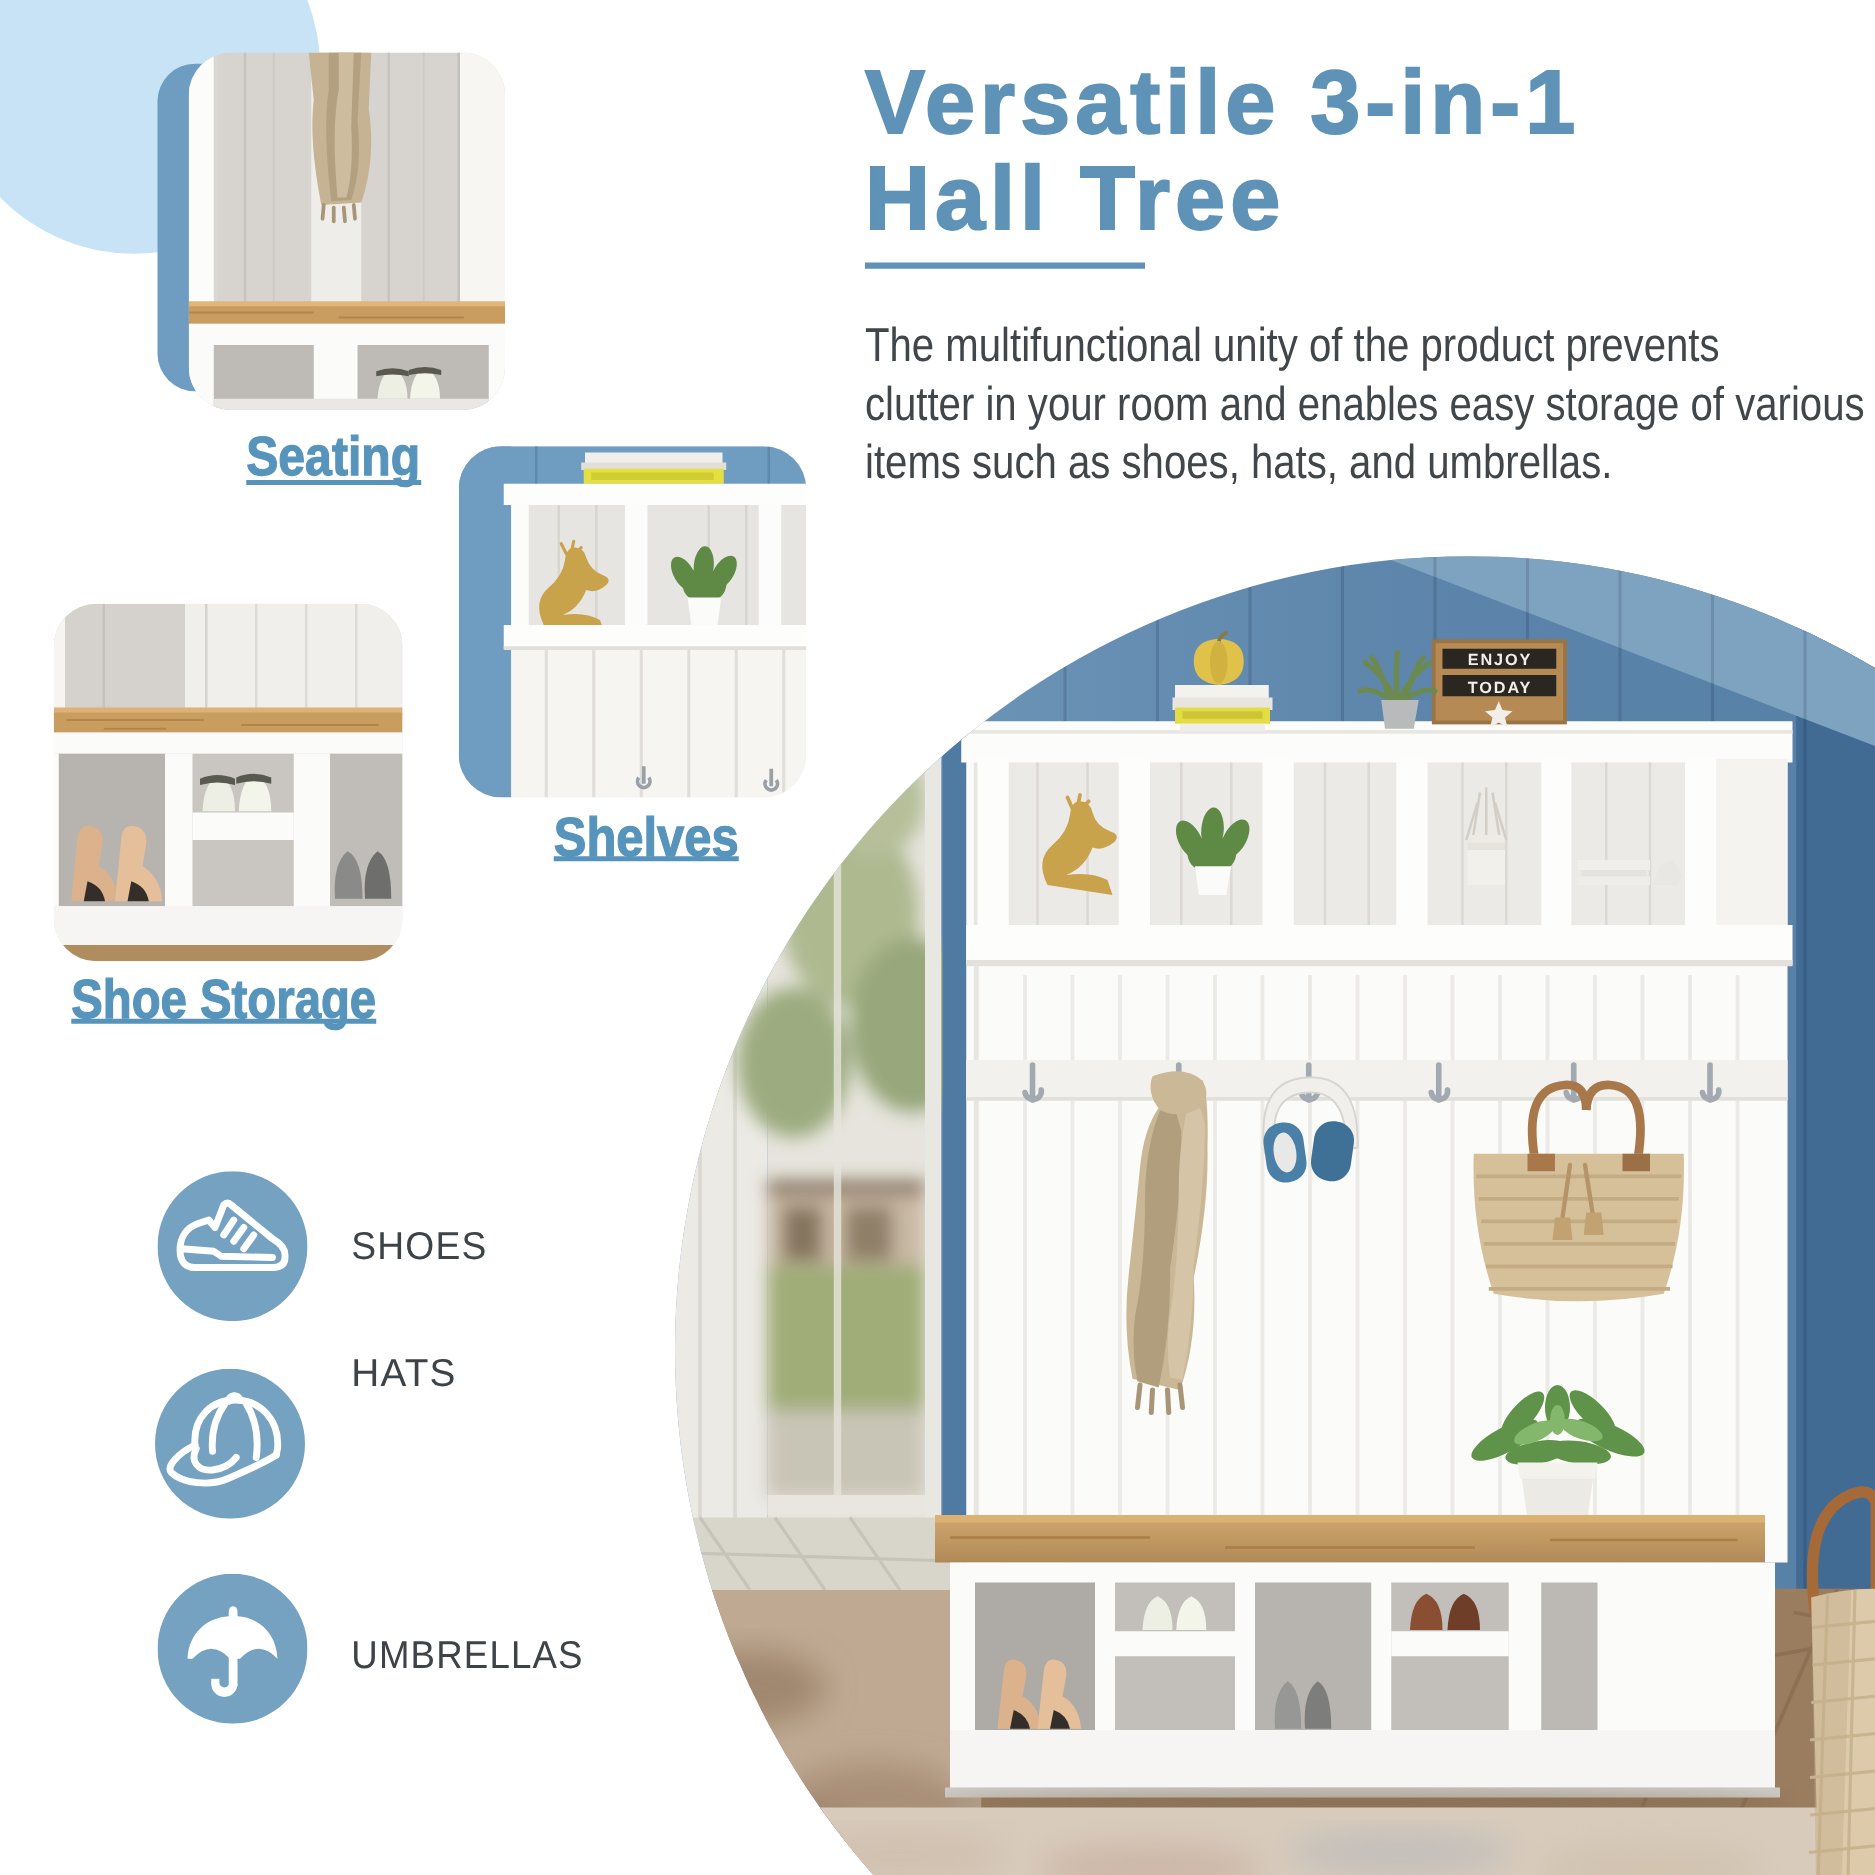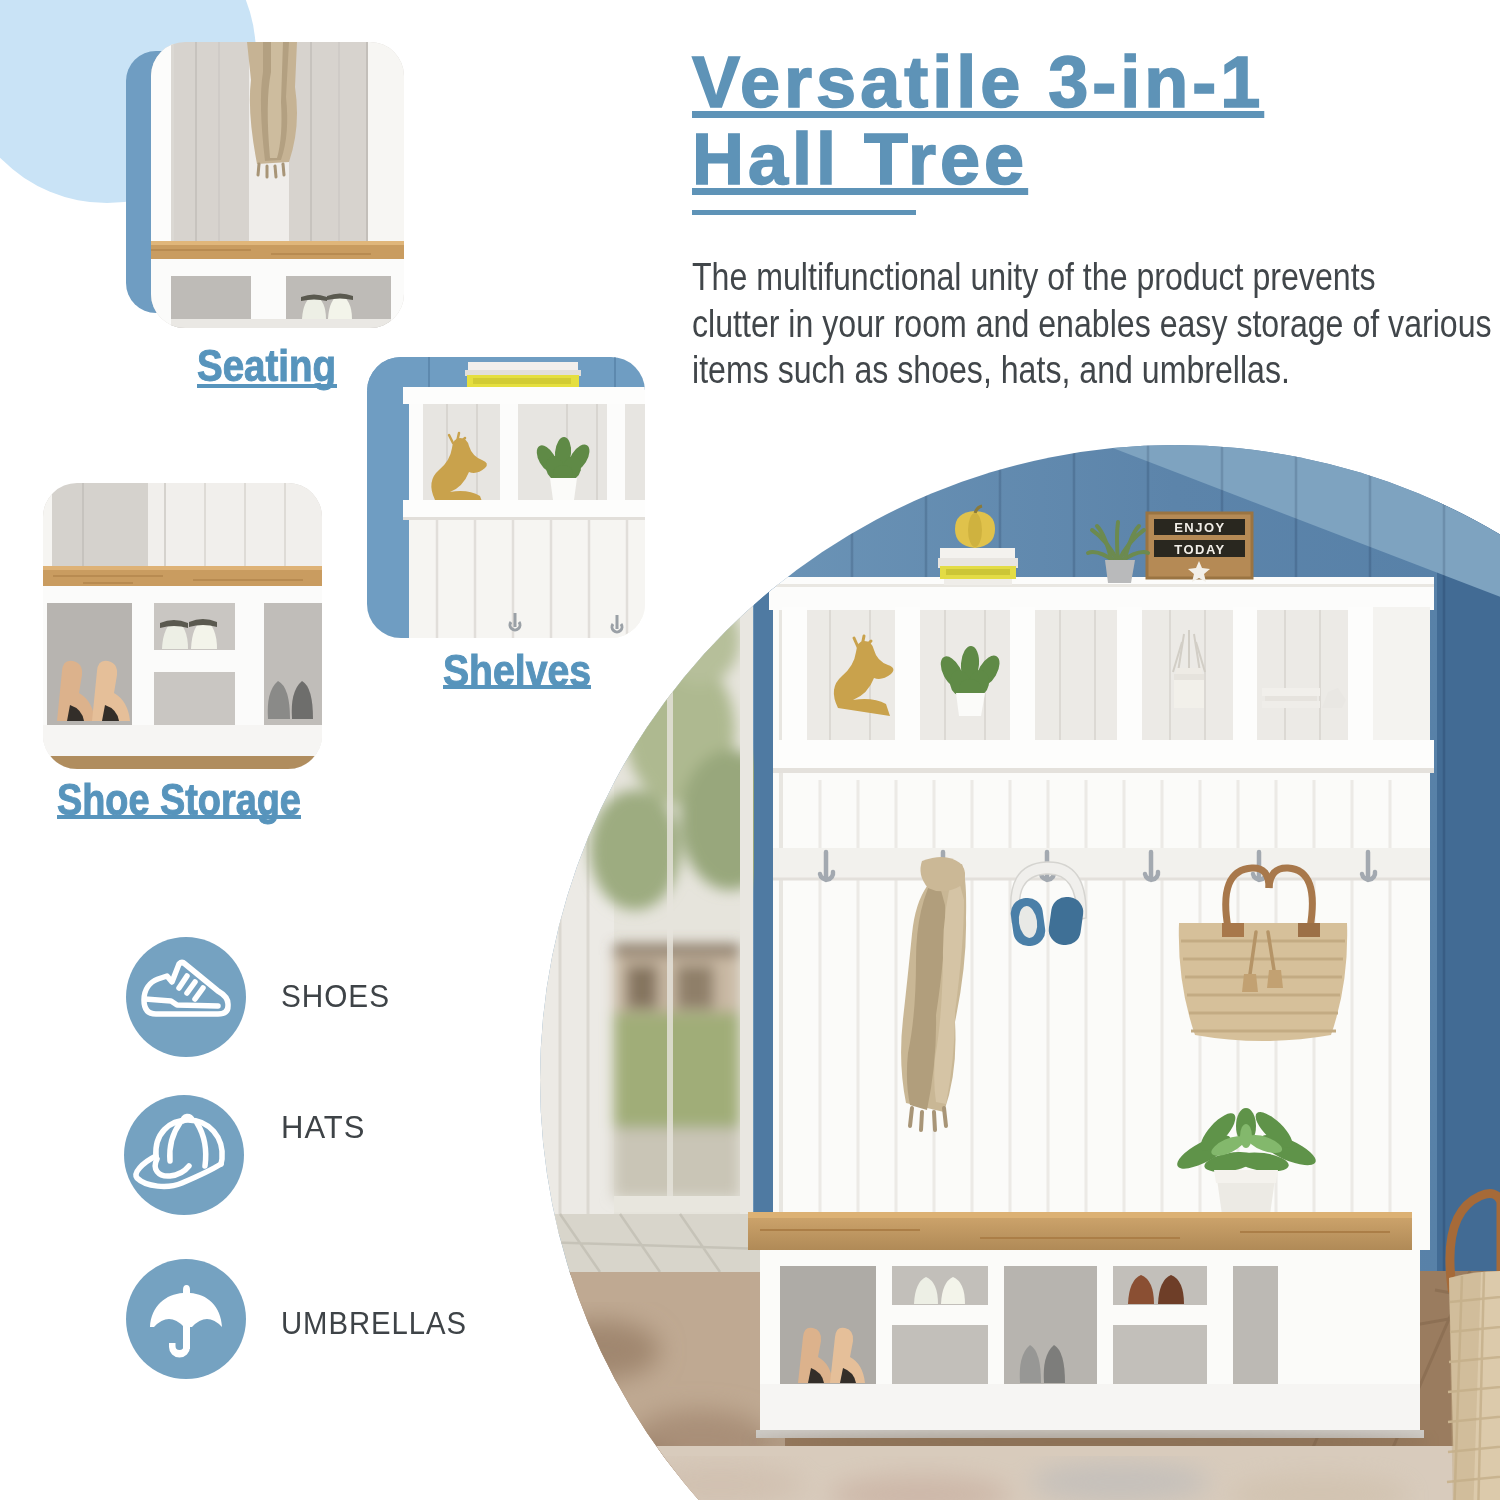--- a/index.html
+++ b/index.html
@@ -156,21 +156,21 @@
     <path d="M49 238 l5 -50 q1 -12 11 -10 q10 2 9 14 l-3 18 q14 8 16 28 Z" fill="#e5bf99"></path>
     <path d="M59 238 l3 -16 q12 4 14 16 Z" fill="#332e29"></path>
 
     <path d="M225 236 q-2 -28 10 -38 q12 6 12 38 Z" fill="#8a8a88"></path>
     <path d="M249 236 q-2 -28 10 -38 q11 6 11 38 Z" fill="#6e6e6c"></path>
     <rect x="0" y="242" width="279" height="31" fill="#f6f5f3"></rect>
     <rect x="0" y="273" width="279" height="13" fill="#b08d5e"></rect>
   </g>
 </svg>
 
-<div class="abs" style="left:692px;top:44px;font-weight:bold;color:#5e93b7;font-size:72px;line-height:77px;letter-spacing:4px;text-decoration:underline;-webkit-text-stroke:1.6px #5e93b7;">Versatile 3-in-1<br>Hall Tree</div>
+<div class="abs" style="left:692px;top:44px;font-weight:bold;color:#5e93b7;font-size:72px;line-height:77px;letter-spacing:4px;-webkit-text-stroke:1.6px #5e93b7;">Versatile 3-in-1<br>Hall Tree</div>
 <div class="abs" style="left:692px;top:210px;width:224px;height:5px;background:#5e93b7;"></div>
 <div class="abs" style="left:692px;top:254px;color:#41464a;font-size:38px;line-height:46.5px;transform:scaleX(.845);transform-origin:0 0;white-space:nowrap;">The multifunctional unity of the product prevents<br>clutter in your room and enables easy storage of various<br>items such as shoes, hats, and umbrellas.</div>
 
 <div class="lbl" style="left:197px;top:344px;transform:scaleX(.875);">Seating</div>
 <div class="abs" style="left:197px;top:384px;width:140px;height:4px;background:#5794bc;"></div>
 <div class="lbl" style="left:443px;top:649px;transform:scaleX(.89);">Shelves</div>
 <div class="abs" style="left:443px;top:685px;width:148px;height:4px;background:#5794bc;"></div>
 <div class="lbl" style="left:57px;top:778px;transform:scaleX(.86);">Shoe Storage</div>
 <div class="abs" style="left:57px;top:815px;width:244px;height:4px;background:#5794bc;"></div>
 
@@ -187,21 +187,21 @@
 <svg class="abs" style="left:124px;top:1095px;" width="120" height="120" viewBox="0 0 120 120">
   <circle cx="60" cy="60" r="60" fill="#75a2c1"></circle>
   <g stroke="#fff" stroke-width="5.5" fill="none" stroke-linejoin="round" stroke-linecap="round">
     <path d="M32 62 C30 38 46 25 64 25 C85 25 100 42 98 64 L97 69"></path>
     <path d="M59 26 a4.5 4 0 0 1 9 -1"></path>
     <path d="M56 28 C48 39 45 53 46 66 M73 28 C81 41 83 56 81 71"></path>
     <path d="M32 61 C18 68 9 78 13 83 C22 92 44 94 58 88 C72 82 86 76 97 69"></path>
     <path d="M33 64 C28 74 34 82 46 81 C55 80 61 76 65 71"></path>
   </g>
 </svg>
-<div class="cap" style="left:281px;top:1112px;transform:scaleX(1);">HATS</div>
+<div class="cap" style="left:281px;top:1083px;transform:scaleX(1);">HATS</div>
 
 <svg class="abs" style="left:126px;top:1259px;" width="120" height="120" viewBox="0 0 120 120">
   <circle cx="60" cy="60" r="60" fill="#75a2c1"></circle>
   <g fill="#fff">
     <path d="M24 68 C25 47 40 35 57 34 L57 31 Q57 26 60.5 26 Q64 26 64 31 L64 34 C81 35 95 47 96 68 Q81 52 66 68 L58 68 Q43 52 28 68 Z"></path>
     <rect x="57" y="62" width="7" height="28"></rect>
     <path d="M64 88 a10.5 10.5 0 0 1 -21 0 l0 -4 6.5 0 0 3 a4 4 0 0 0 8 0 Z"></path>
   </g>
 </svg>
 <div class="cap" style="left:281px;top:1308px;transform:scaleX(.945);">UMBRELLAS</div>

